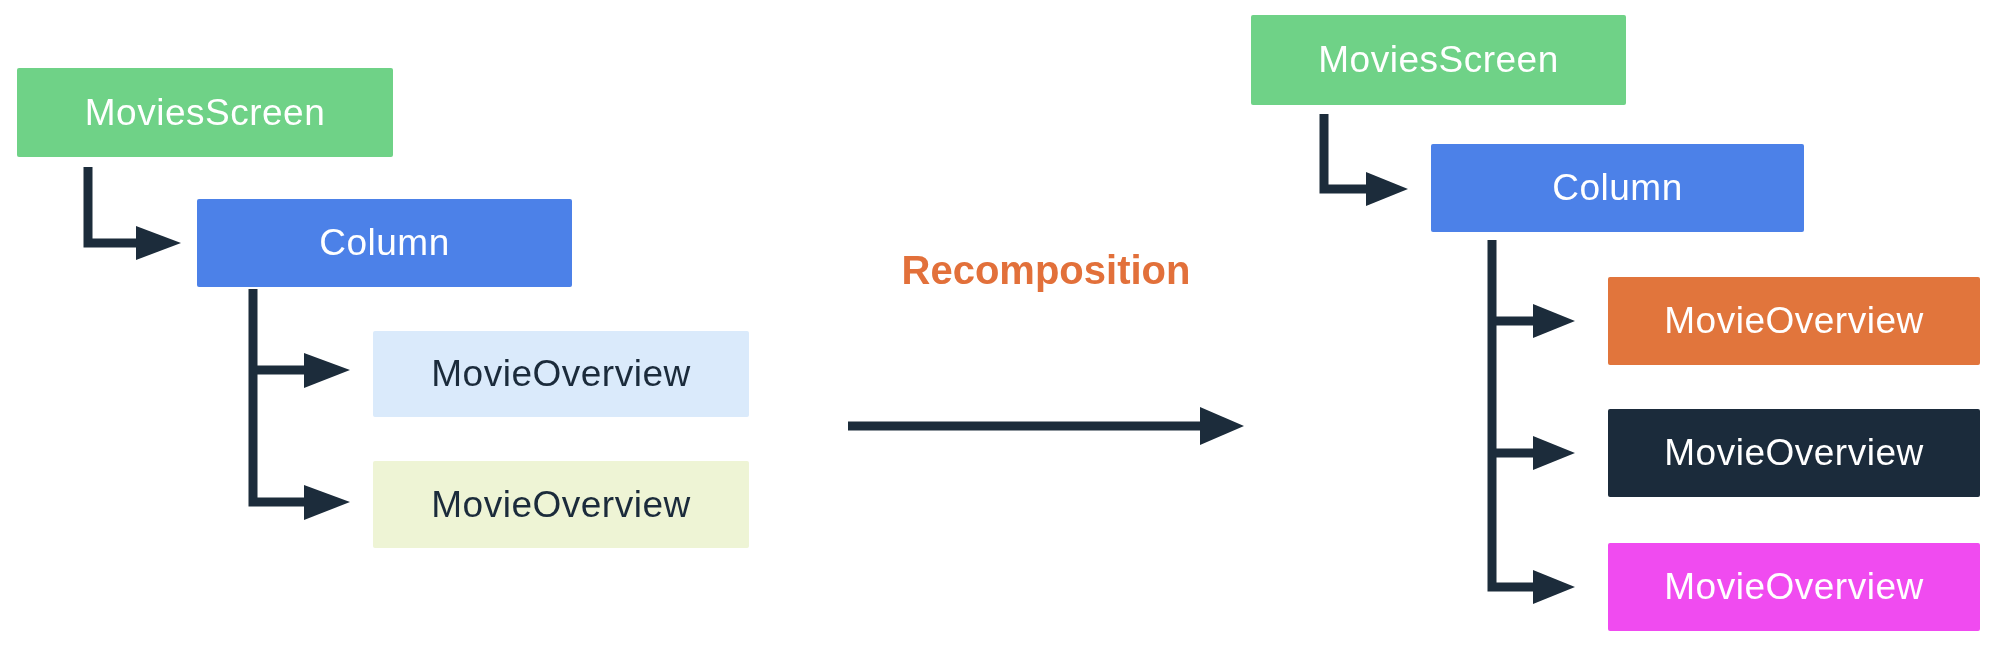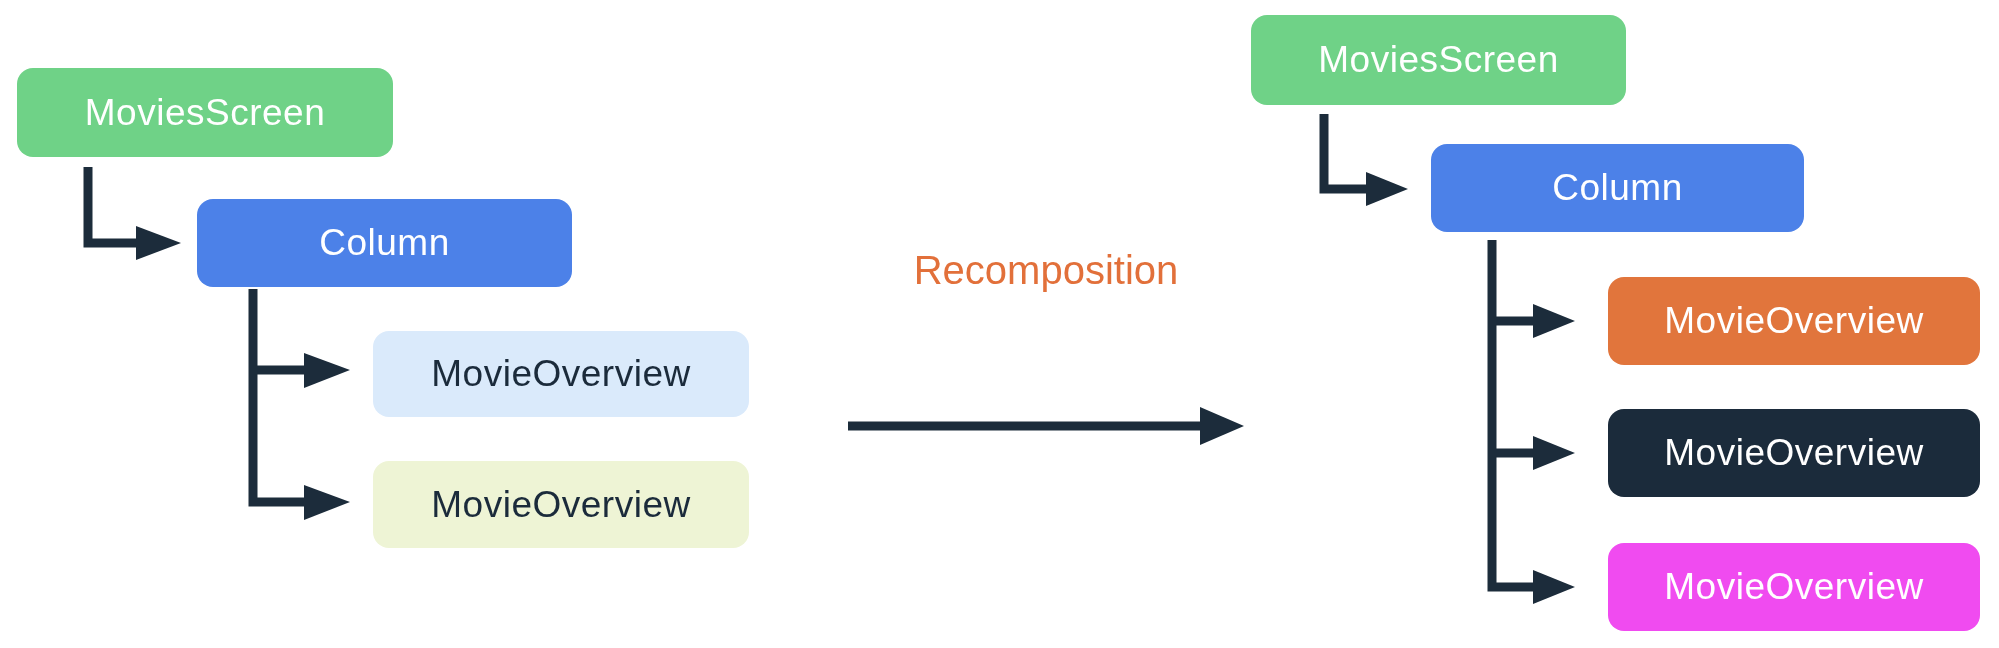--- a/index.html
+++ b/index.html
@@ -15,21 +15,21 @@
     position: absolute;
     left: 0; top: 0;
     width: 1999px; height: 648px;
     pointer-events: none;
   }
   .node {
     position: absolute;
     display: flex;
     align-items: center;
     justify-content: center;
-    border-radius: 16px;
+    border-radius: 2px;
     font-size: 37px;
     font-weight: 400;
     letter-spacing: 0.5px;
     white-space: nowrap;
   }
   .annotation {
     position: absolute;
     left: 826px;
     top: 246px;
     width: 440px;
@@ -71,21 +71,21 @@
   </svg>
 
   <div class="node" style="left: 17px; top: 68px; width: 376px; height: 89px; background-color: rgb(111, 210, 135); color: rgb(255, 255, 255);">MoviesScreen</div>
 
   <div class="node" style="left: 197px; top: 199px; width: 375px; height: 88px; background-color: rgb(76, 129, 232); color: rgb(255, 255, 255);">Column</div>
 
   <div class="node" style="left: 373px; top: 331px; width: 376px; height: 86px; background-color: rgb(218, 234, 251); color: rgb(27, 43, 59);">MovieOverview</div>
 
   <div class="node" style="left: 373px; top: 461px; width: 376px; height: 87px; background-color: rgb(238, 244, 213); color: rgb(27, 43, 59);">MovieOverview</div>
 
-  <div class="annotation" style="color: rgb(226, 112, 58);">
+  <div class="annotation" style="color: rgb(226, 112, 58); font-weight: bold;">
     <span>Recomposition</span>
   </div>
 
   <div class="node" style="left: 1251px; top: 15px; width: 375px; height: 90px; background-color: rgb(111, 210, 135); color: rgb(255, 255, 255);">MoviesScreen</div>
 
   <div class="node" style="left: 1431px; top: 144px; width: 373px; height: 88px; background-color: rgb(76, 129, 232); color: rgb(255, 255, 255);">Column</div>
 
   <div class="node" style="left: 1608px; top: 277px; width: 372px; height: 88px; background-color: rgb(225, 117, 60); color: rgb(255, 255, 255);">MovieOverview</div>
 
   <div class="node" style="left: 1608px; top: 409px; width: 372px; height: 88px; background-color: rgb(27, 43, 59); color: rgb(255, 255, 255);">MovieOverview</div>

